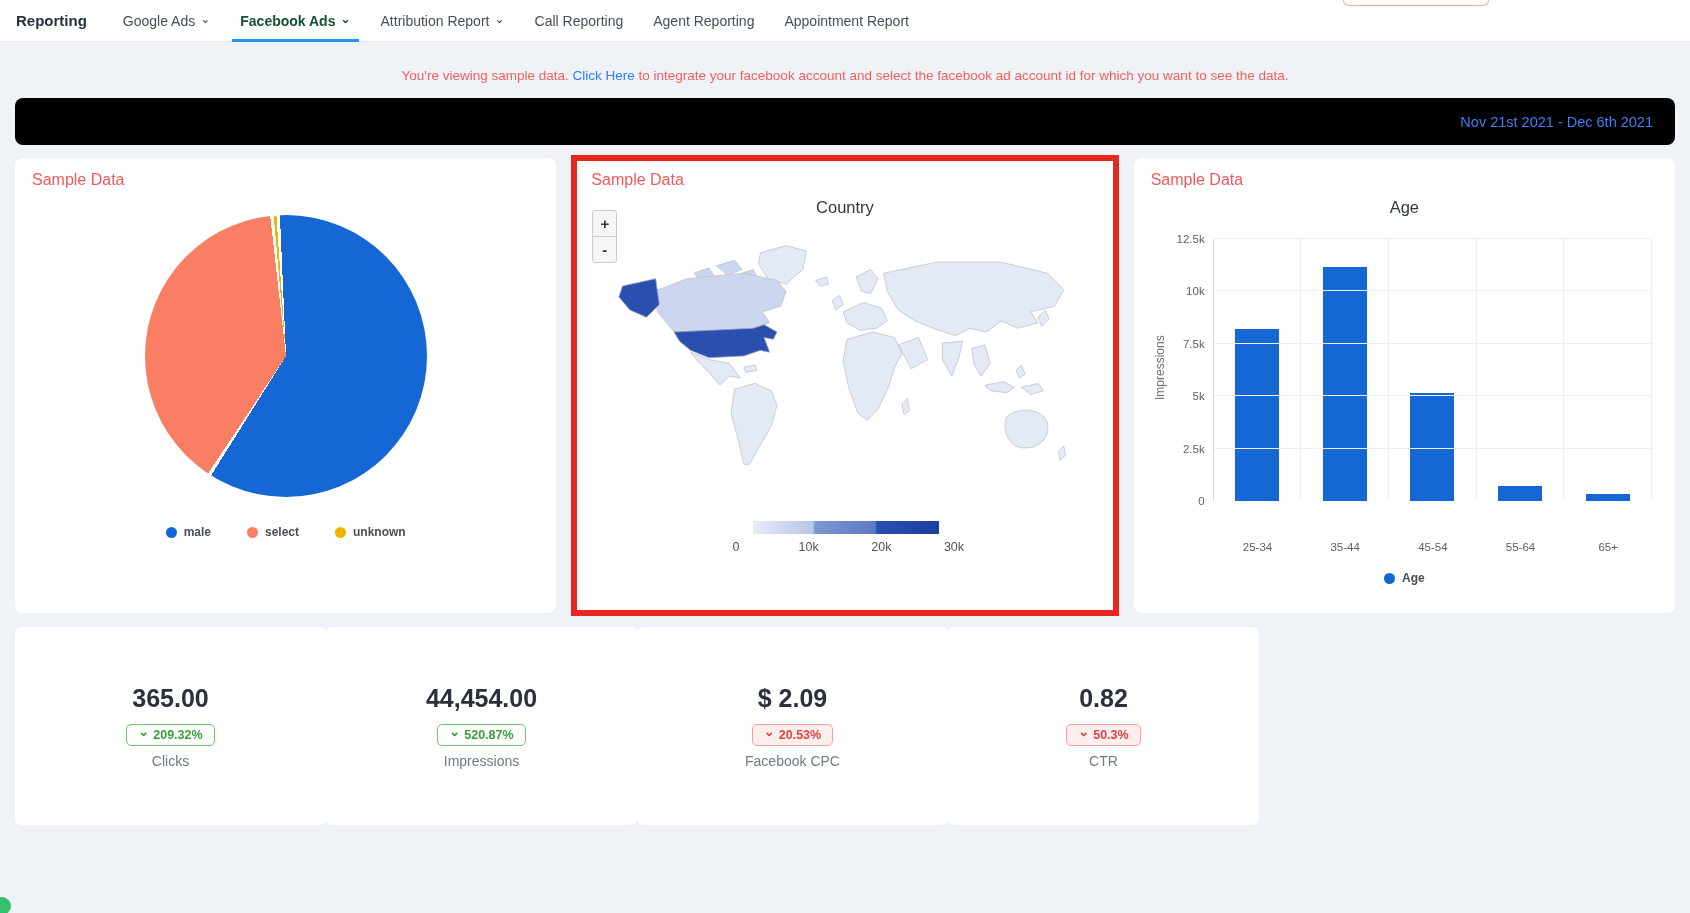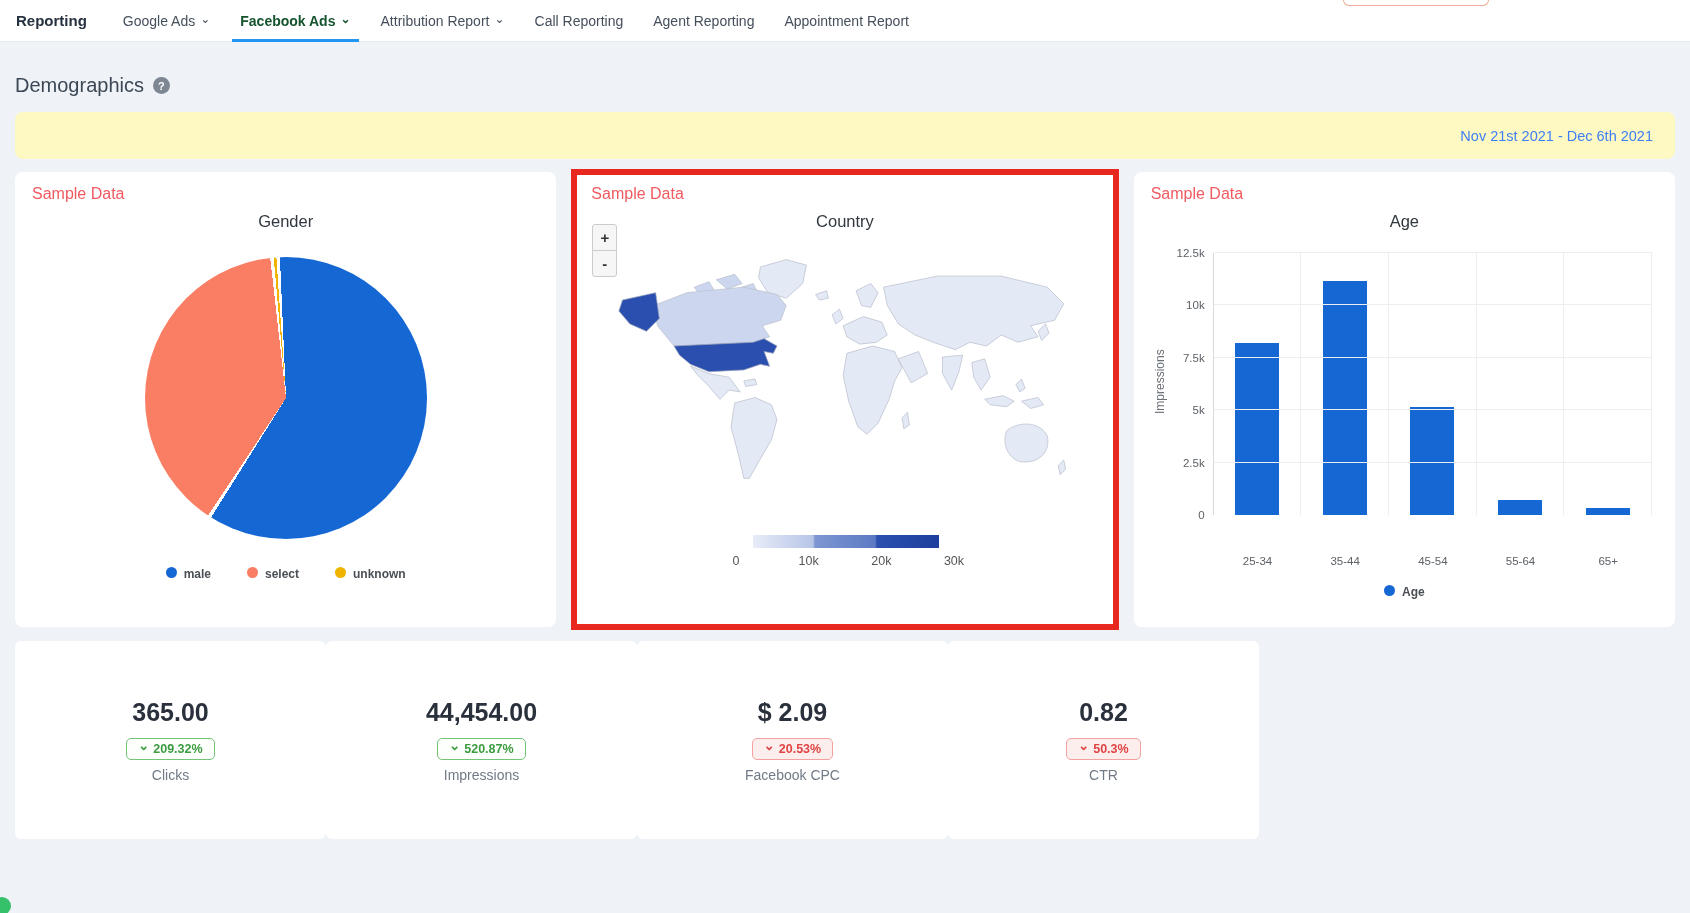--- a/index.html
+++ b/index.html
@@ -20,34 +20,34 @@
 
   
   .main { padding:0 15px; }
   .title-row { display:flex; align-items:center; gap:9px; margin-top:32px; }
   .page-title { font-size:20px; color:#3b4754; }
   .help-icon { width:17px; height:17px; border-radius:50%; background:#7d8794; color:#fff;
                font-size:11px; font-weight:bold; display:flex; align-items:center; justify-content:center; cursor:pointer; }
   .notice { text-align:center; margin-top:26px; font-size:13.5px; color:#f25f5f; }
   .notice a { color:#2f80ed; text-decoration:none; cursor:pointer; }
 
-  .datebar { background:#fef9c3; border-radius:8px; height:47px; margin-top:15px;
+  .datebar { background:#000000; border-radius:8px; height:47px; margin-top:15px;
              display:flex; align-items:center; justify-content:flex-end; padding-right:22px; }
   .date-range { color:#3f7ef5; font-size:14.5px; cursor:pointer; }
 
   
   .charts-row { display:flex; gap:18px; margin-top:13px; }
   .chart-card { background:#fff; border-radius:8px; flex:1; height:455px; position:relative; padding:13px 17px; }
   .sample-label { color:#f05a5f; font-size:16px; }
   .chart-title { text-align:center; font-size:16.5px; color:#31383f; margin-top:9px; }
 
   
   .pie { width:282px; height:282px; border-radius:50%; margin:26px auto 0; }
   .pie-legend { display:flex; justify-content:center; gap:36px; margin-top:28px; }
-  .legend-item { display:flex; align-items:flex-start; gap:7px; cursor:pointer; }
+  .legend-item { display:flex; align-items:center; gap:7px; cursor:pointer; }
   .legend-dot { width:11px; height:11px; border-radius:50%; }
   .legend-label { font-size:12px; font-weight:bold; color:#4a4f55; }
 
   
   .highlight-box { position:absolute; inset:-3px; border:6px solid #e8281e; pointer-events:none; z-index:5; }
   .map-zoom { position:absolute; left:18px; top:52px; display:flex; flex-direction:column; z-index:2; }
   .zoom-btn { width:25px; height:27px; background:#f6f6f6; border:1px solid #ccc; font-size:15px; font-weight:bold;
               color:#333; display:flex; align-items:center; justify-content:center; cursor:pointer; }
   .zoom-btn:first-child { border-radius:3px 3px 0 0; }
   .zoom-btn:last-child { border-radius:0 0 3px 3px; margin-top:-1px; }
@@ -118,35 +118,35 @@
       </div>
       <div class="nav-tab">
         <span>Appointment Report</span>
       </div>
     </div>
   <div class="cutoff-btn"></div>
 </div>
 
 <div class="main">
 
-  <div class="title-row">
-    <div class="page-title">Demographics</div>
-    <div class="help-icon">?</div>
+
+  <div class="notice">
+    <span>You're viewing sample data.</span>
+    <a>Click Here</a>
+    <span>to integrate your facebook account and select the facebook ad account id for which you want to see the data.</span>
   </div>
-
 
   <div class="datebar">
     <span class="date-range">Nov 21st 2021 - Dec 6th 2021</span>
   </div>
 
   <div class="charts-row">
 
     <div class="chart-card">
       <div class="sample-label">Sample Data</div>
-      <div class="chart-title">Gender</div>
       <div class="pie" id="gender-pie" style="background: conic-gradient(from -5deg, rgb(240, 180, 0) 0%, rgb(240, 180, 0) 0.3%, rgb(255, 255, 255) 0.3%, rgb(255, 255, 255) 0.7%, rgb(21, 103, 211) 0.7%, rgb(21, 103, 211) 60.3%, rgb(255, 255, 255) 60.3%, rgb(255, 255, 255) 60.7%, rgb(250, 126, 100) 60.7%, rgb(250, 126, 100) 99.6%, rgb(255, 255, 255) 99.6%, rgb(255, 255, 255) 100%);"></div>
       <div class="pie-legend" id="gender-legend">
           <div class="legend-item">
             <span class="legend-dot" style="background: rgb(21, 103, 211);"></span>
             <span class="legend-label">male</span>
           </div>
           <div class="legend-item">
             <span class="legend-dot" style="background: rgb(250, 126, 100);"></span>
             <span class="legend-label">select</span>
           </div>

